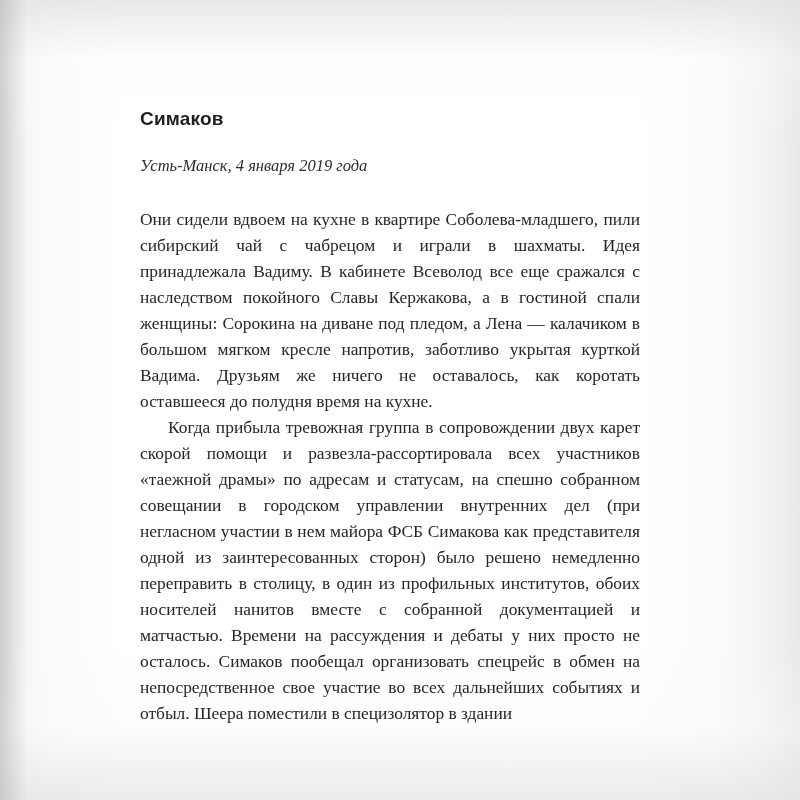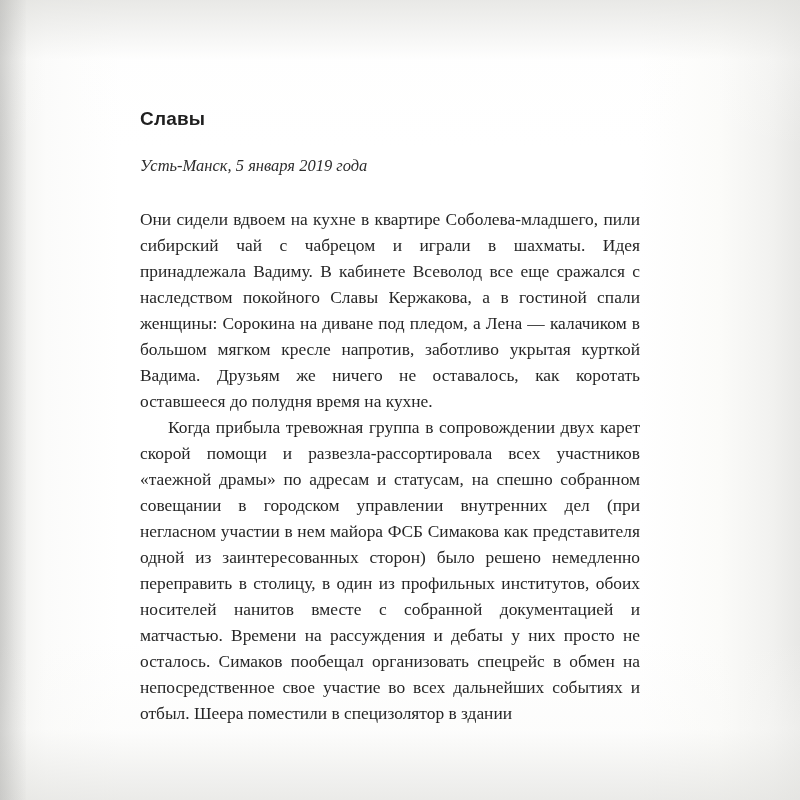--- a/index.html
+++ b/index.html
@@ -104,21 +104,21 @@
 </style>
 </head>
 <body>
 
 <div class="page">
   <div class="paper-shade"></div>
   <div class="paper-shade-v"></div>
   <div class="gutter"></div>
 
   <div class="text-block">
-    <h1 class="chapter-title">Славы</h1>
+    <h1 class="chapter-title">Симаков</h1>
 
-    <p class="dateline">Усть-Манск, 5 января 2019 года</p>
+    <p class="dateline">Усть-Манск, 4 января 2019 года</p>
 
     <p class="body-par">Они сидели вдвоем на кухне в квартире Соболева-младшего, пили сибирский чай с чабрецом и играли в шахматы. Идея принадлежала Вадиму. В кабинете Всеволод все еще сражался с наследством покойного Славы Кержакова, а в гостиной спали женщины: Сорокина на диване под пледом, а Лена — калачиком в большом мягком кресле напротив, заботливо укрытая курткой Вадима. Друзьям же ничего не оставалось, как коротать оставшееся до полудня время на кухне.</p>
 
     <p class="body-par">Когда прибыла тревожная группа в сопровождении двух карет скорой помощи и развезла-рассортировала всех участников «таежной драмы» по адресам и статусам, на спешно собранном совещании в городском управлении внутренних дел (при негласном участии в нем майора ФСБ Симакова как представителя одной из заинтересованных сторон) было решено немедленно переправить в столицу, в один из профильных институтов, обоих носителей нанитов вместе с собранной документацией и матчастью. Времени на рассуждения и дебаты у них просто не осталось. Симаков пообещал организовать спецрейс в обмен на непосредственное свое участие во всех дальнейших событиях и отбыл. Шеера поместили в специзолятор в здании</p>
   </div>
 </div>
 
 </body></html>

